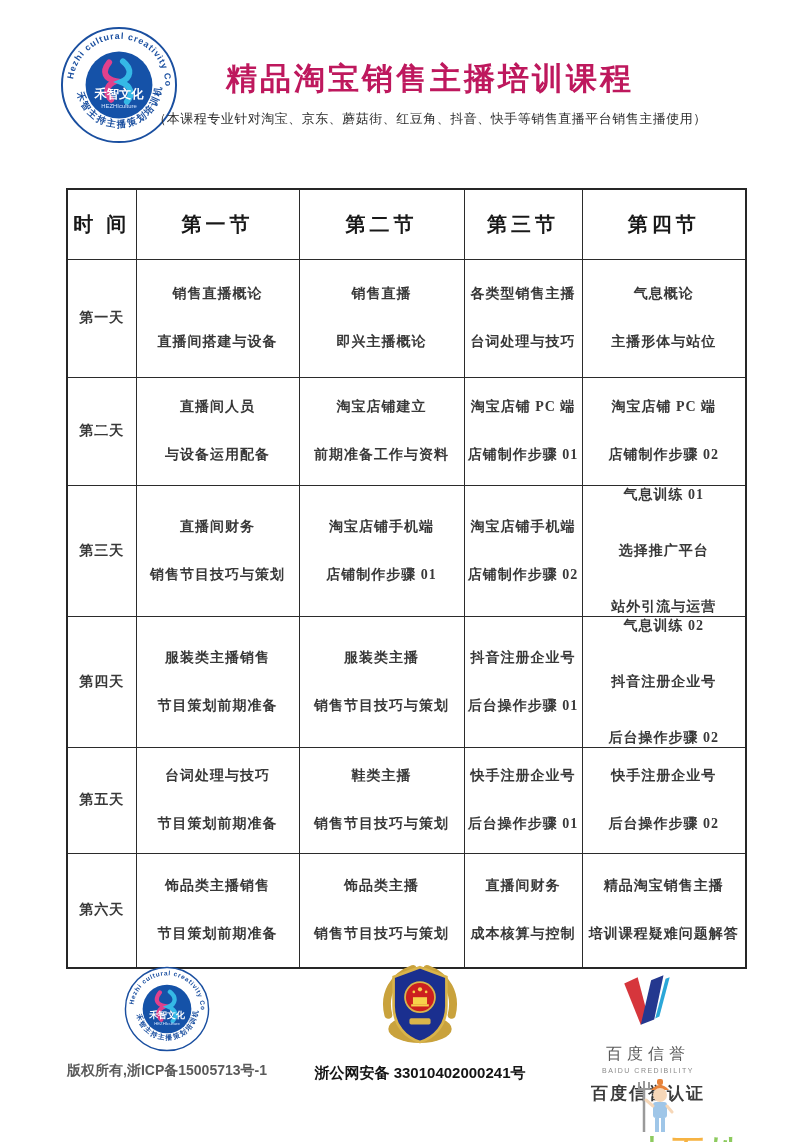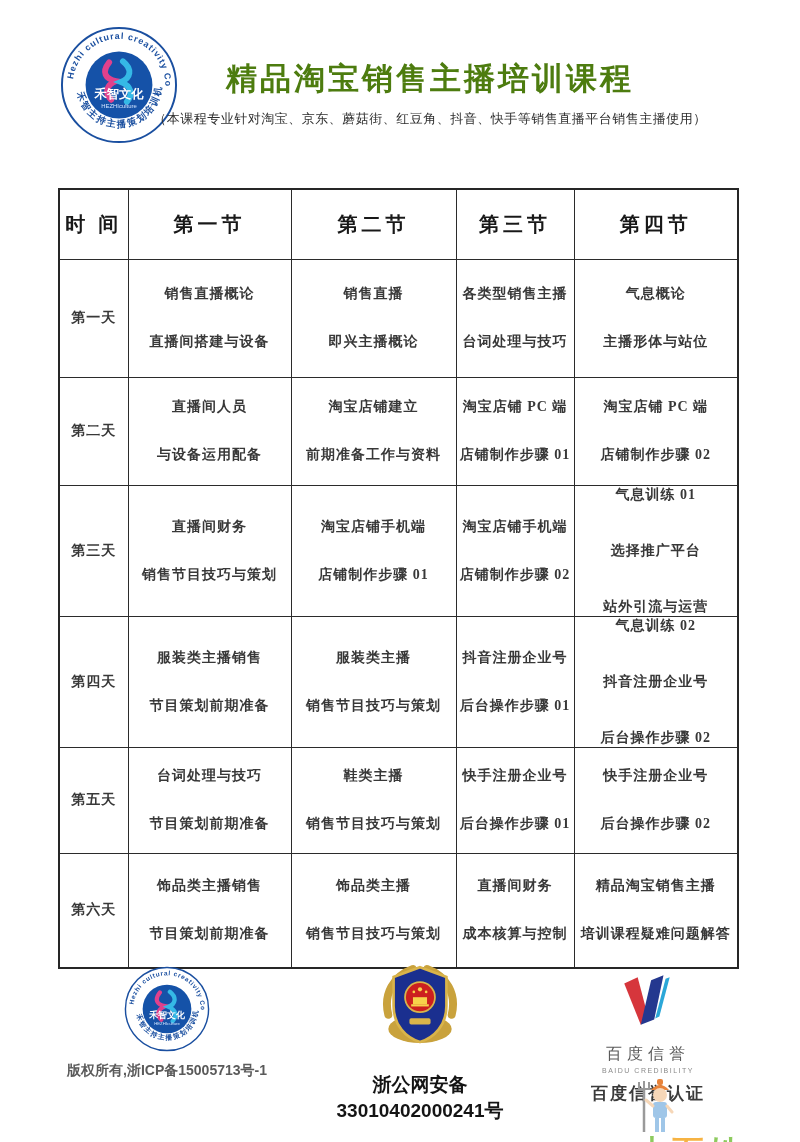--- a/index.html
+++ b/index.html
@@ -3,48 +3,48 @@
 <meta charset="utf-8">
 <style>
   * { margin:0; padding:0; box-sizing:border-box; }
   html,body { background:#ffffff; }
   body { font-family:"Liberation Serif","DejaVu Serif",serif; color:#3b3b3b; }
   .page { position:relative; width:800px; height:1142px; margin:0 auto; background:#ffffff; overflow:hidden; }
 
   
   .logo-top { position:absolute; left:60px; top:26px; width:118px; height:118px; }
   .page-title { position:absolute; left:60px; right:0; top:58px; text-align:center;
-                font-size:31px; font-weight:700; letter-spacing:3px; color:#4d7c0f; }
+                font-size:31px; font-weight:700; letter-spacing:3px; color:#be185d; }
   .page-subtitle { position:absolute; left:60px; right:0; top:110px; text-align:center;
                    font-size:13px; letter-spacing:.5px; color:#2e2e2e; }
 
   
-  .course-table { position:absolute; left:58px; top:188px; width:679px;
+  .course-table { position:absolute; left:66px; top:188px; width:679px;
                   border-collapse:collapse; table-layout:fixed; border:2px solid #262626;padding-left:48px; }
   .course-table th, .course-table td { border:1px solid #2b2b2b; text-align:center; vertical-align:middle;font-weight:bold; }
   .course-table thead tr { height:70px; }
   .course-table th { font-size:20px; font-weight:700; letter-spacing:4px; color:#181818; }
   .course-table td { font-size:14px; letter-spacing:1px; color:#383838; }
   .day-cell { font-size:15px; letter-spacing:1px; color:#2f2f2f; }
   .cl + .cl { margin-top:30px; }
   td.tight .cl + .cl { margin-top:38px; }
   tbody tr:nth-child(1) { height:118px; }
   tbody tr:nth-child(2) { height:108px; }
   tbody tr:nth-child(3) { height:126px; }
   tbody tr:nth-child(4) { height:122px; }
   tbody tr:nth-child(5) { height:106px; }
   tbody tr:nth-child(6) { height:115px; }
 
   
   .footer-left  { position:absolute; left:52px;  top:966px; width:230px; text-align:center; }
   .footer-left .caption { margin-top:6px; font-family:"Liberation Sans",sans-serif;
                           font-size:14px; font-weight:700; color:#5a5a5a; }
   .footer-center { position:absolute; left:305px; top:960px; width:230px; text-align:center; }
-  .footer-center .caption { margin-top:16px; font-family:"Liberation Sans",sans-serif;
-                            font-size:19px; font-weight:700; color:#141414; }
+  .footer-center .caption { margin-top:8px; font-family:"Liberation Sans",sans-serif;
+                            font-size:15px; font-weight:700; color:#141414; }
   .footer-right { position:absolute; left:558px; top:972px; width:180px; text-align:center; }
   .baidu-name { font-family:"Liberation Sans",sans-serif; font-size:16px; letter-spacing:5px;
                 color:#5a5a5a; margin-top:8px; }
   .baidu-sub  { font-family:"Liberation Sans",sans-serif; font-size:7px; letter-spacing:1.5px;
                 color:#8a8a8a; margin-top:2px; }
   .baidu-cert { font-family:"Liberation Sans",sans-serif; font-size:17px; font-weight:700;
                 letter-spacing:2px; color:#3a3a3a; margin-top:8px; }
 
   
   .watermark { position:absolute; right:4px; top:1076px; display:flex; align-items:flex-start;flex-direction:column; }

